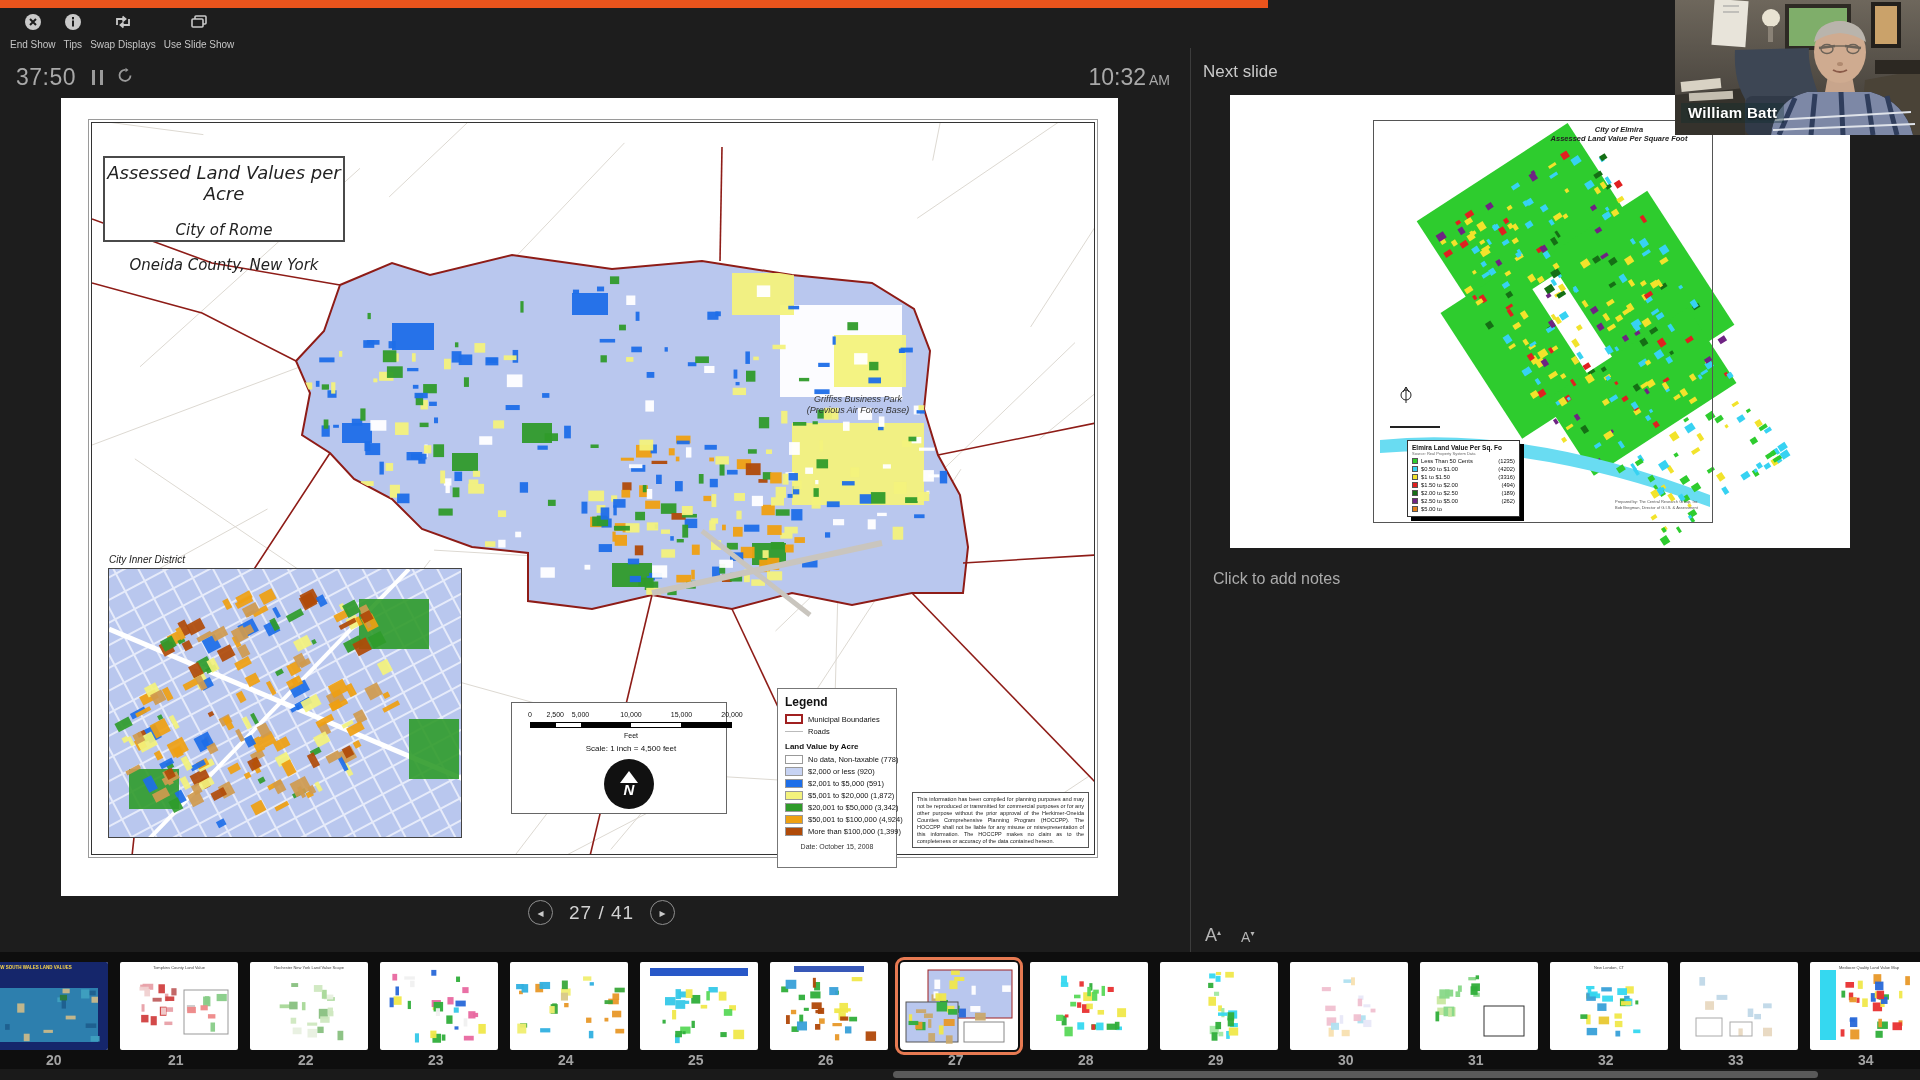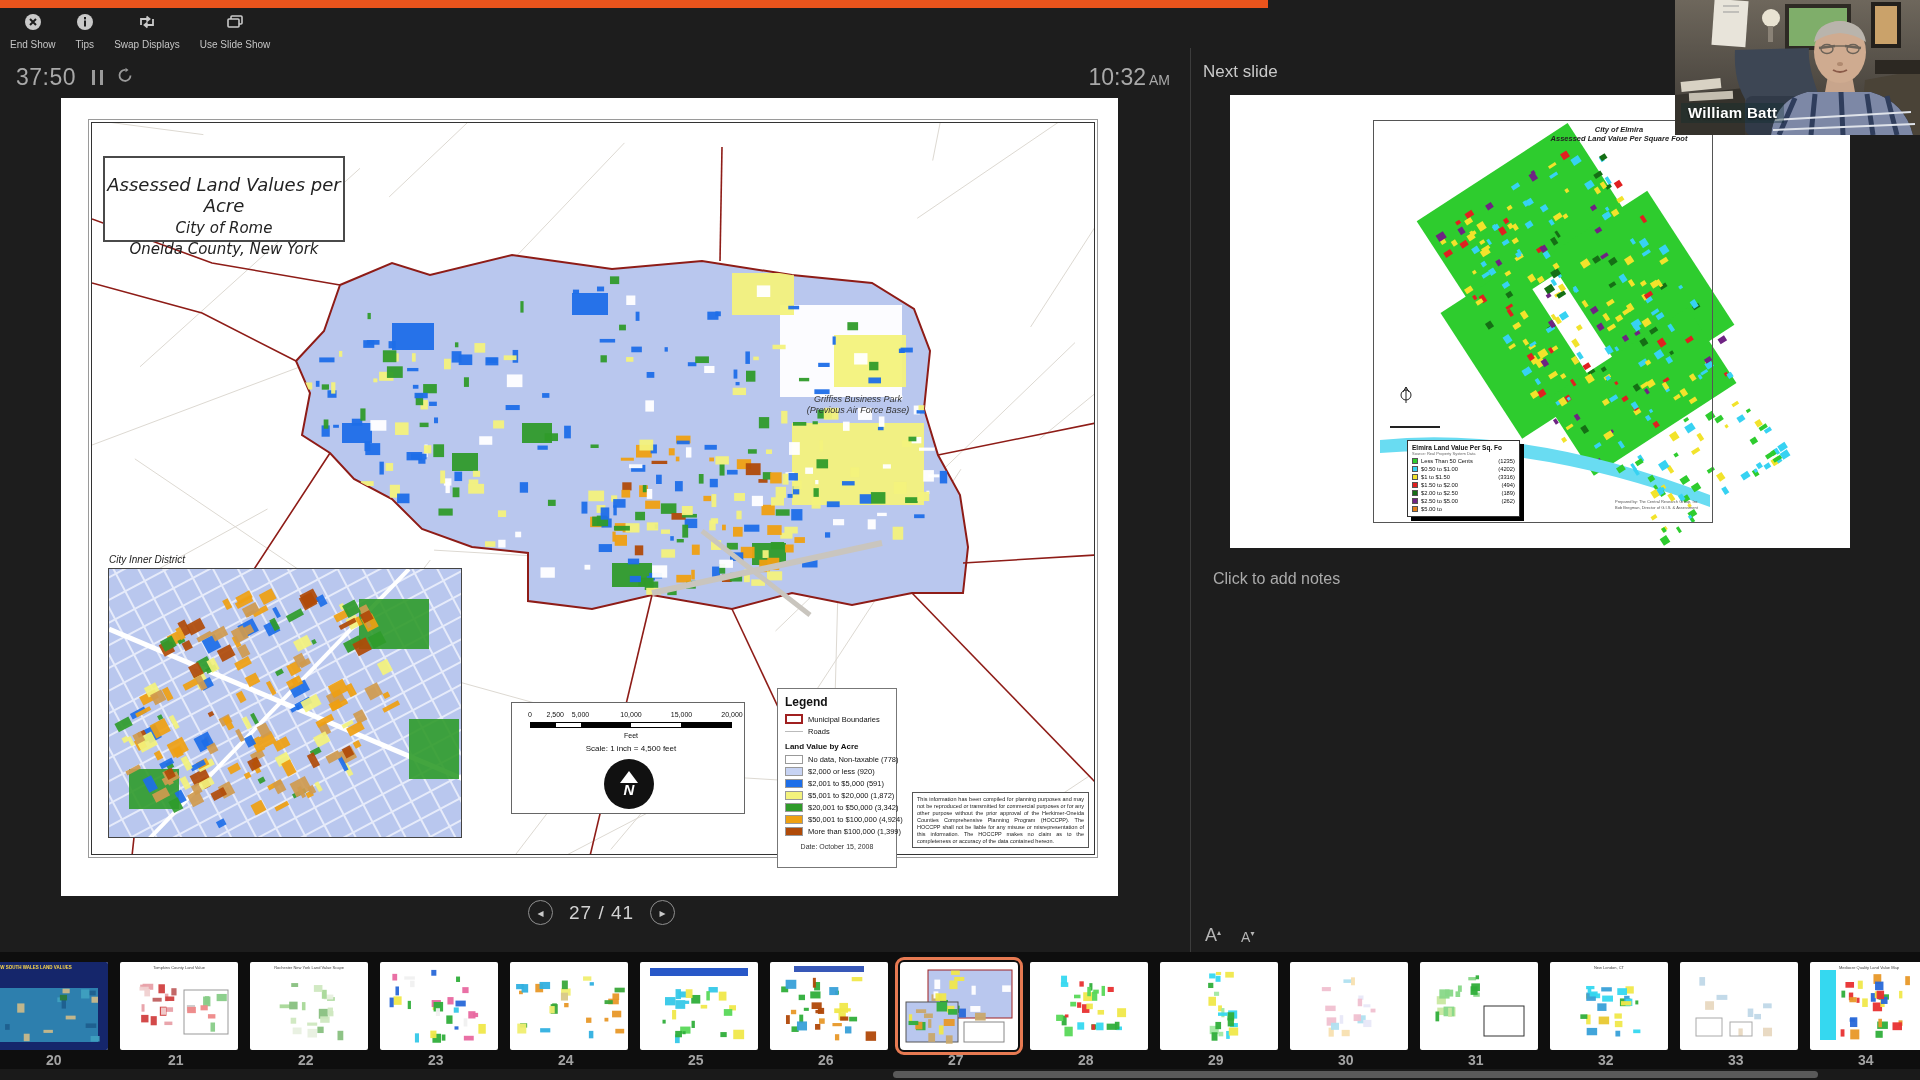--- a/index.html
+++ b/index.html
@@ -2,47 +2,47 @@
 <html><head>
 <meta charset="utf-8">
 <style>
   * { margin:0; padding:0; box-sizing:border-box; }
   html,body { width:1920px; height:1080px; background:#1d1d1d; overflow:hidden;
               font-family:"Liberation Sans", sans-serif; }
   .abs { position:absolute; }
 
   
   #share-bar { left:0; top:0; width:1268px; height:8px; }
-  #toolbar { left:10px; top:13px; display:flex; gap:20px; }
+  #toolbar { left:10px; top:13px; display:flex; gap:8px; }
   .tool-btn { display:flex; flex-direction:column; align-items:center; gap:4px; cursor:default; }
   .tool-btn .lbl { font-size:10px; color:#c6c6c6; white-space:nowrap; }
   #timer-row { left:16px; top:64px; display:flex; align-items:center; }
   #timer-text { font-size:23px; color:#a9a9a9; letter-spacing:.5px; }
   #pause-icon { margin-left:16px; width:11px; height:15px; border-left:3px solid #9a9a9a; border-right:3px solid #9a9a9a; }
   #reset-icon { margin-left:14px; }
   #clock { left:1080px; top:64px; width:90px; text-align:right; color:#a9a9a9; }
   #clock .t { font-size:23px; }
   #clock .m { font-size:14px; margin-left:3px; }
   #panel-divider { left:1190px; top:48px; width:1px; height:904px; background:#3c3c3c; }
 
   
   #main-slide { left:61px; top:98px; width:1057px; height:798px; background:#fff; }
   #frame-outer { left:27px; top:21px; width:1010px; height:739px; border:1px solid #9a9a9a; }
   #frame-inner { left:30px; top:24px; width:1004px; height:733px; border:1px solid #333; overflow:hidden; }
   #rome-svg { position:absolute; left:0; top:0; }
   #title-box { left:42px; top:58px; width:242px; height:86px; background:#fff; border:2px solid #4a4a4a;
-               text-align:center; padding-top:16px; font-style:italic; color:#222;
+               text-align:center; padding-top:4px; font-style:italic; color:#222;
                font-family:"DejaVu Sans", sans-serif; }
   #title-box .l1 { font-size:18px; }
-  #title-box .l2,#title-box .l3 { font-size:15px; margin-top:3px; }
+  #title-box .l2,#title-box .l3 { font-size:15px; margin-top:17px; }
   #griffiss { left:712px; top:296px; width:170px; text-align:center; font-size:9px; font-style:italic; color:#333; line-height:11px; }
   #inset-label { left:48px; top:456px; font-size:10px; font-style:italic; color:#222; }
   #inset { left:47px; top:470px; width:354px; height:270px; border:1px solid #444; overflow:hidden; background:#b9c7ee; }
 
-  #scale-box { left:450px; top:604px; width:234px; height:112px; background:#fff; border:1px solid #666; }
+  #scale-box { left:450px; top:604px; width:216px; height:112px; background:#fff; border:1px solid #666; }
   #scale-ticks { position:absolute; left:18px; top:8px; width:202px; height:9px; font-size:7px; color:#111; }
   #scale-ticks span { position:absolute; transform:translateX(-50%); }
   #scale-bar { position:absolute; left:18px; top:19px; width:202px; height:6px; border:1px solid #000; display:flex; }
   #scale-bar i { display:block; height:100%; }
   #scale-feet { position:absolute; left:0; top:29px; width:238px; text-align:center; font-size:7px; color:#111; }
   #scale-text { position:absolute; left:0; top:41px; width:238px; text-align:center; font-size:8px; color:#111; }
   #north { position:absolute; left:92px; top:56px; width:50px; height:50px; border-radius:50%; background:#111;
            display:flex; align-items:center; justify-content:center; flex-direction:column; }
   #north .arrow { width:0; height:0; border-left:9px solid transparent; border-right:9px solid transparent; border-bottom:12px solid #fff; }
   #north .n { color:#fff; font-size:15px; font-weight:bold; font-style:italic; line-height:14px; }

